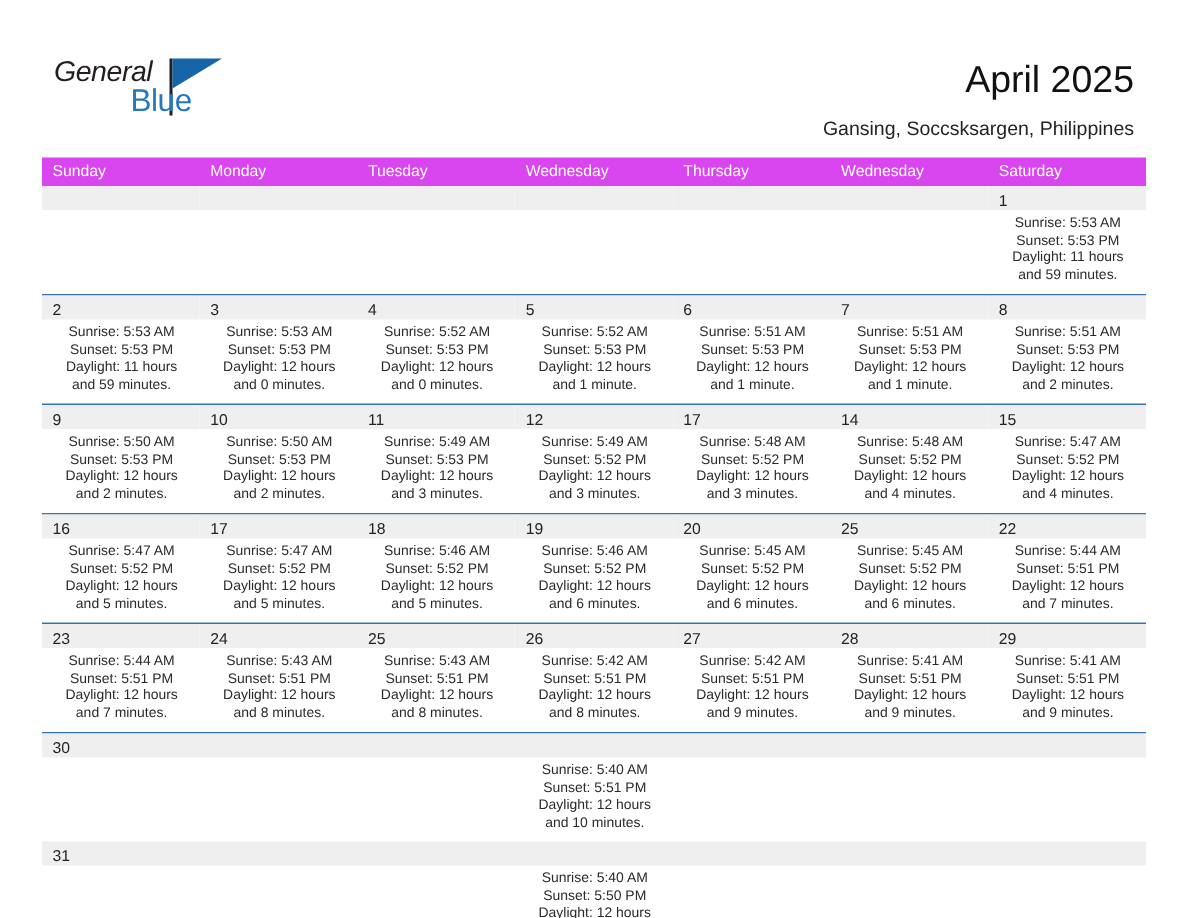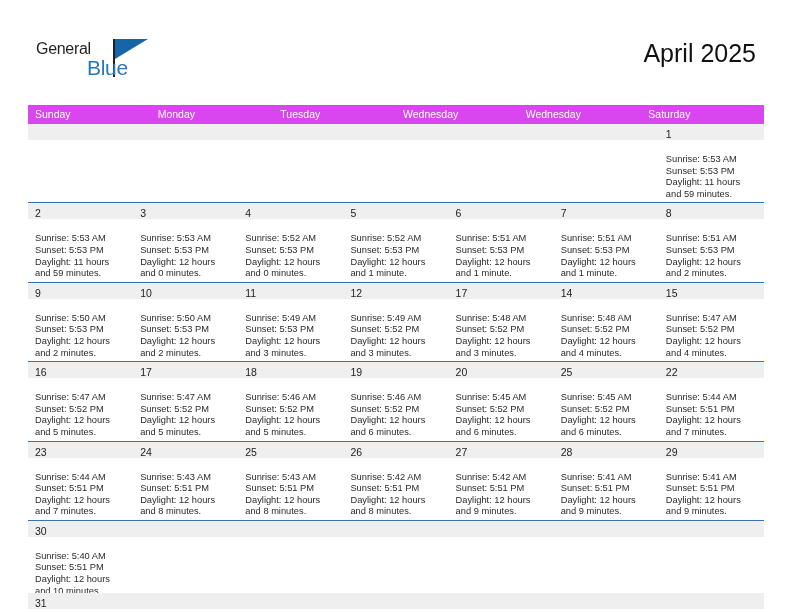--- a/index.html
+++ b/index.html
@@ -33,25 +33,26 @@
     position: absolute;
     left: 36px;
     top: 38px;
     width: 140px;
     height: 52px;
   }
   .logo-general {
     position: absolute;
     left: 0;
     top: 0;
-    font-size: 16px;
+    font-size: 19px;
     line-height: 22px;
     color: #231f20;
     letter-spacing: -0.3px;
     font-family: "Liberation Sans", sans-serif;
+    font-style: italic;
   }
   .logo-blue {
     position: absolute;
     left: 51px;
     top: 19px;
     font-size: 21px;
     line-height: 22px;
     color: #2878bd;
     letter-spacing: -0.3px;
   }
@@ -143,22 +144,23 @@
   }
   .daycell.empty .daynum-band {
     background: #efefef;
   }
   .daynum {
     font-size: 10.5px;
     line-height: 16px;
     color: #222222;
   }
   .dayinfo {
-    padding: 14px 6px 2px 7px;
+    padding: 3px 6px 2px 7px;
     box-sizing: border-box;
+    text-align: center;
   }
   .dayinfo div {
     font-size: 9.3px;
     line-height: 11.6px;
     color: #2a2a2a;
     white-space: nowrap;
   }
 </style>
 </head>
 <body>
@@ -168,28 +170,30 @@
   <div class="header">
 
     <div class="logo">
       <span class="logo-general">General</span>
       <span class="logo-pole"></span>
       <span class="logo-flag"></span>
       <span class="logo-blue">Blue</span>
     </div>
 
     <div class="title">April 2025</div>
+    <div class="subtitle">Gansing, Soccsksargen, Philippines</div>
   </div>
 
   <div class="calendar">
     <div class="weekdays" id="weekday-row">
         <div class="weekday">Sunday</div>
         <div class="weekday">Monday</div>
         <div class="weekday">Tuesday</div>
         <div class="weekday">Wednesday</div>
+        <div class="weekday">Thursday</div>
         <div class="weekday">Wednesday</div>
         <div class="weekday">Saturday</div>
       </div>
     <div id="weeks-container">
         <div class="week">
           <div class="daycell empty">
             <div class="daynum-band"><span class="daynum"></span></div>
           </div>
           <div class="daycell empty">
             <div class="daynum-band"><span class="daynum"></span></div>

